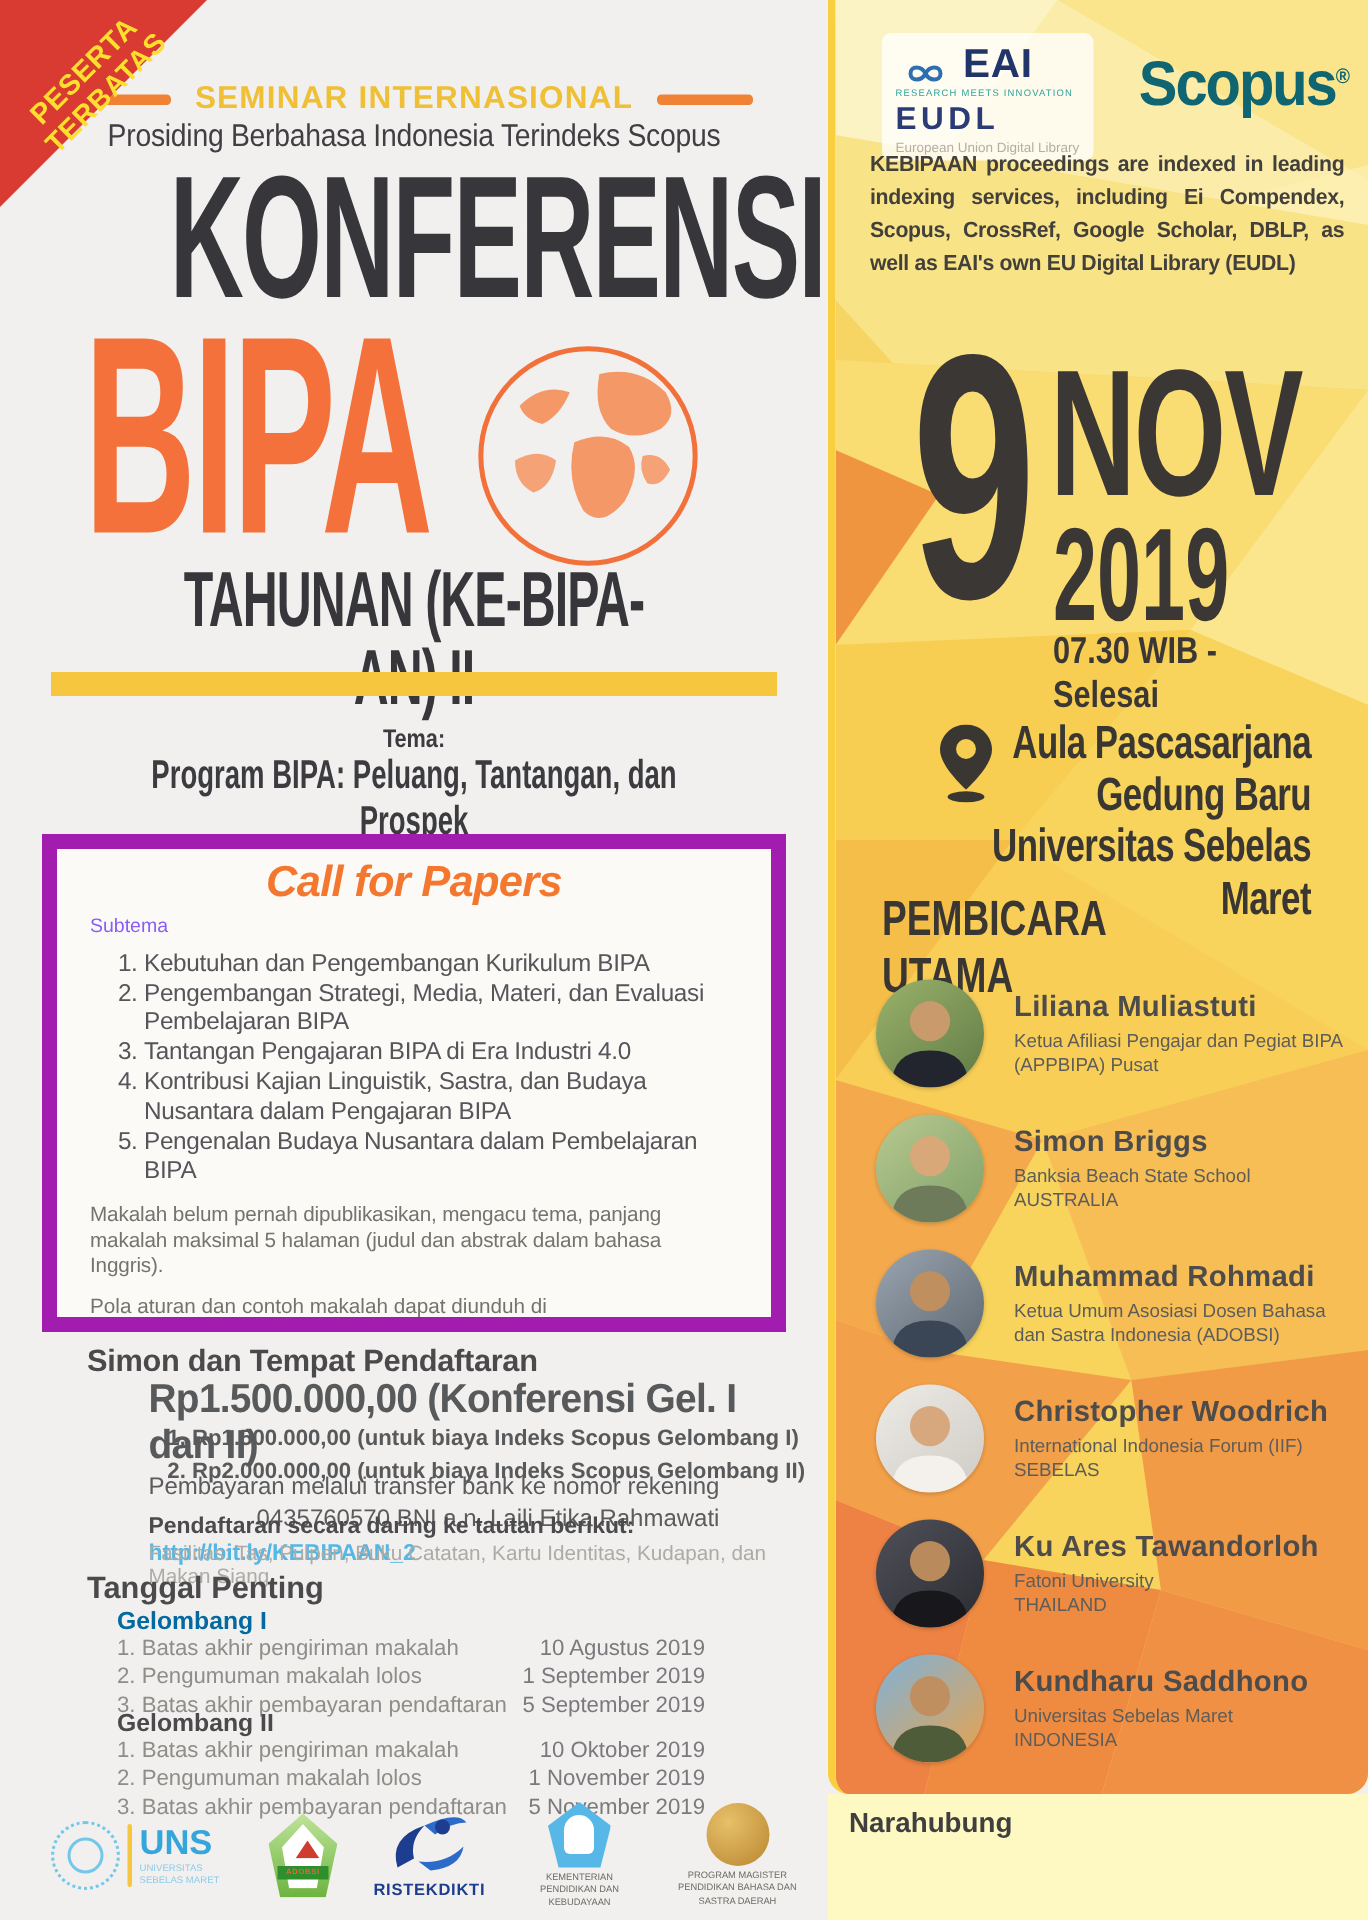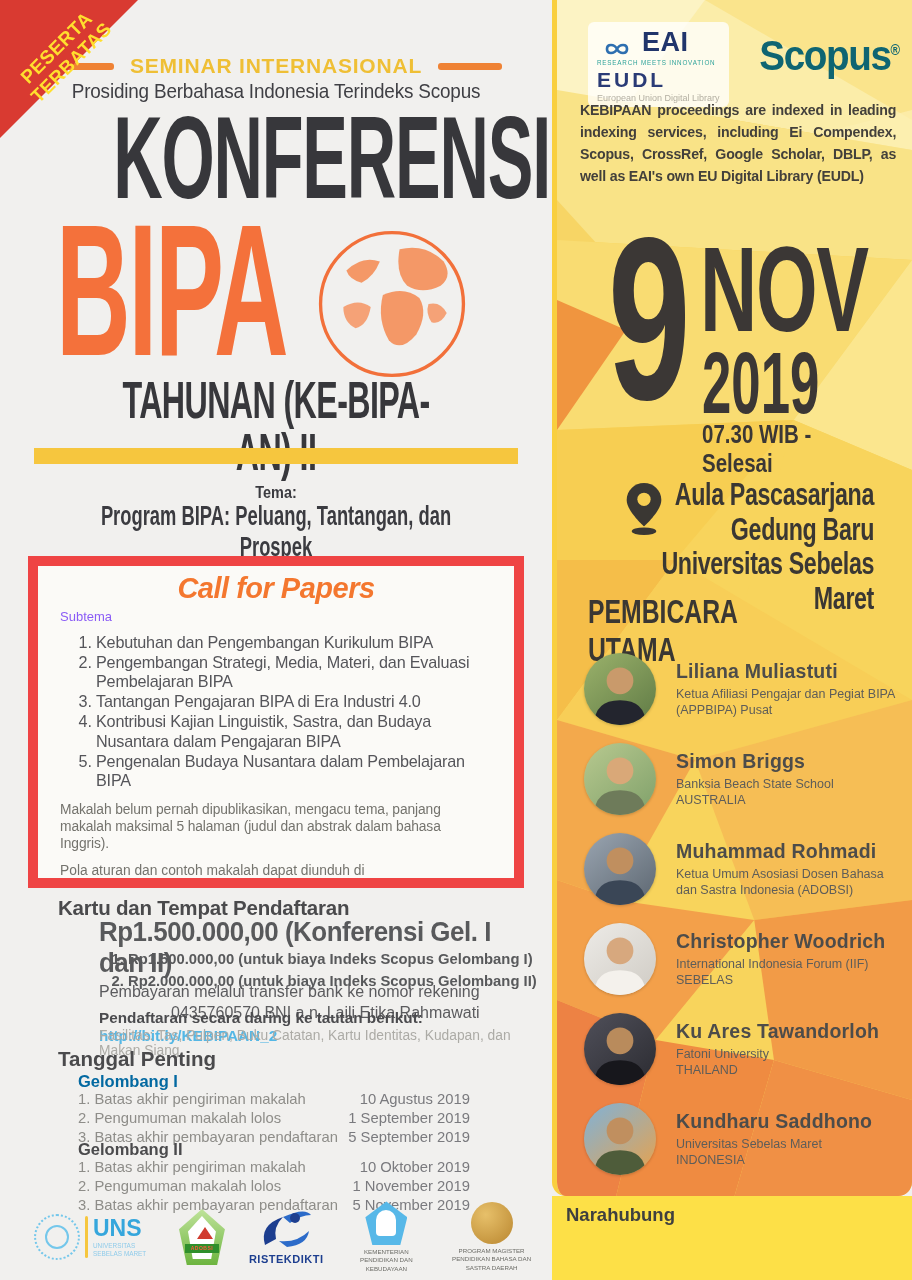--- a/index.html
+++ b/index.html
@@ -37,21 +37,21 @@
     transform:scaleX(.62); letter-spacing:-1px; }
   .yellow-bar { position:absolute; top:448px; left:34px; width:484px; height:16px;
     background:#F6C63E; }
 
   .tema-label { position:absolute; top:483px; left:0; width:552px; text-align:center;
     font-size:17px; font-weight:700; color:#3B3B40; transform:scaleX(.85); }
   .tema-text { position:absolute; top:501px; left:0; width:552px; text-align:center;
     font-size:27px; font-weight:700; color:#3B3B40; transform:scaleX(.68); }
 
   .cfp-box { position:absolute; top:556px; left:28px; width:496px; height:332px;
-    border:10px solid #ef4444; background:#FBFAF7; padding:6px 22px 8px; overflow:hidden; }
+    border:10px solid #a21caf; background:#FBFAF7; padding:6px 22px 8px; overflow:hidden; }
   .cfp-title { text-align:center; font-size:29px; font-weight:700; font-style:italic;
     color:#F4772F; letter-spacing:-.5px; }
   .cfp-subtema { font-size:13px; color:#8b5cf6; margin-top:4px; }
   .cfp-list { margin:9px 0 0 0; padding-left:36px; font-size:16.2px; color:#55555A;
     line-height:1.18; letter-spacing:-.2px; }
   .cfp-list li { margin-bottom:1px; }
   .cfp-note { margin-top:12px; font-size:13.8px; color:#74736D; line-height:1.22;
     letter-spacing:-.1px; }
   .cfp-note2 { margin-top:11px; font-size:13.8px; color:#74736D; line-height:1.22; }
   .link { color:#55B7E5; }
@@ -172,21 +172,21 @@
   .speaker:nth-of-type(4) .avatar { background:linear-gradient(140deg,#EDEBE7,#CFCBC4); }
   .speaker:nth-of-type(4) .face { fill:#D7A87E; } .speaker:nth-of-type(4) .bodyp { fill:#F4F1EC; }
   .speaker:nth-of-type(5) .avatar { background:linear-gradient(140deg,#50505A,#2B2B31); }
   .speaker:nth-of-type(5) .face { fill:#B98B5C; } .speaker:nth-of-type(5) .bodyp { fill:#17171C; }
   .speaker:nth-of-type(6) .avatar { background:linear-gradient(140deg,#7FB2D9,#E8A24C); }
   .speaker:nth-of-type(6) .face { fill:#C08F5F; } .speaker:nth-of-type(6) .bodyp { fill:#4E5C3A; }
   .sp-name { font-size:19.5px; font-weight:700; color:#4D4C4A; letter-spacing:.2px; }
   .sp-aff { font-size:12.5px; color:#5E5D59; line-height:1.3; margin-top:3px; }
 
   .contact-strip { position:absolute; left:0; bottom:0; width:360px; height:84px;
-    background:#fde047; padding:8px 0 0 14px; z-index:2; }
+    background:#fef9c3; padding:8px 0 0 14px; z-index:2; }
   .contact-heading { font-size:18.5px; font-weight:700; color:#3F3F3F; }
   .contact-rows { margin-top:6px; }
   .contact-row { display:flex; font-size:14.6px; color:#717171; line-height:1.45; }
   .contact-name { width:196px; }
 </style>
 </head>
 <body>
 
 <div class="poster">
 
@@ -234,21 +234,21 @@
         <li>Pengenalan Budaya Nusantara dalam Pembelajaran BIPA</li>
       </ol>
       <div class="cfp-note">Makalah belum pernah dipublikasikan, mengacu tema, panjang makalah maksimal 5 halaman (judul dan abstrak dalam bahasa Inggris).</div>
       <div class="cfp-note2">
         <span>Pola aturan dan contoh makalah dapat diunduh di </span><span class="link">http://adobsi.org/unduh/</span><br>
         
       </div>
 
     </div>
 
-    <div class="fees-heading">Kartu dan Tempat Pendaftaran</div>
+    <div class="fees-heading">Simon dan Tempat Pendaftaran</div>
     <div class="fees-main">Rp1.500.000,00 (Konferensi Gel. I dan II)</div>
     <ol class="fees-list">
       <li>Rp1.500.000,00 (untuk biaya Indeks Scopus Gelombang I)</li>
       <li>Rp2.000.000,00 (untuk biaya Indeks Scopus Gelombang II)</li>
     </ol>
     <div class="fees-payment">
       <div>Pembayaran melalui transfer bank ke nomor rekening</div>
       <div>0435760570 BNI a.n. Laili Etika Rahmawati</div>
     </div>
     <div class="fees-reg">

